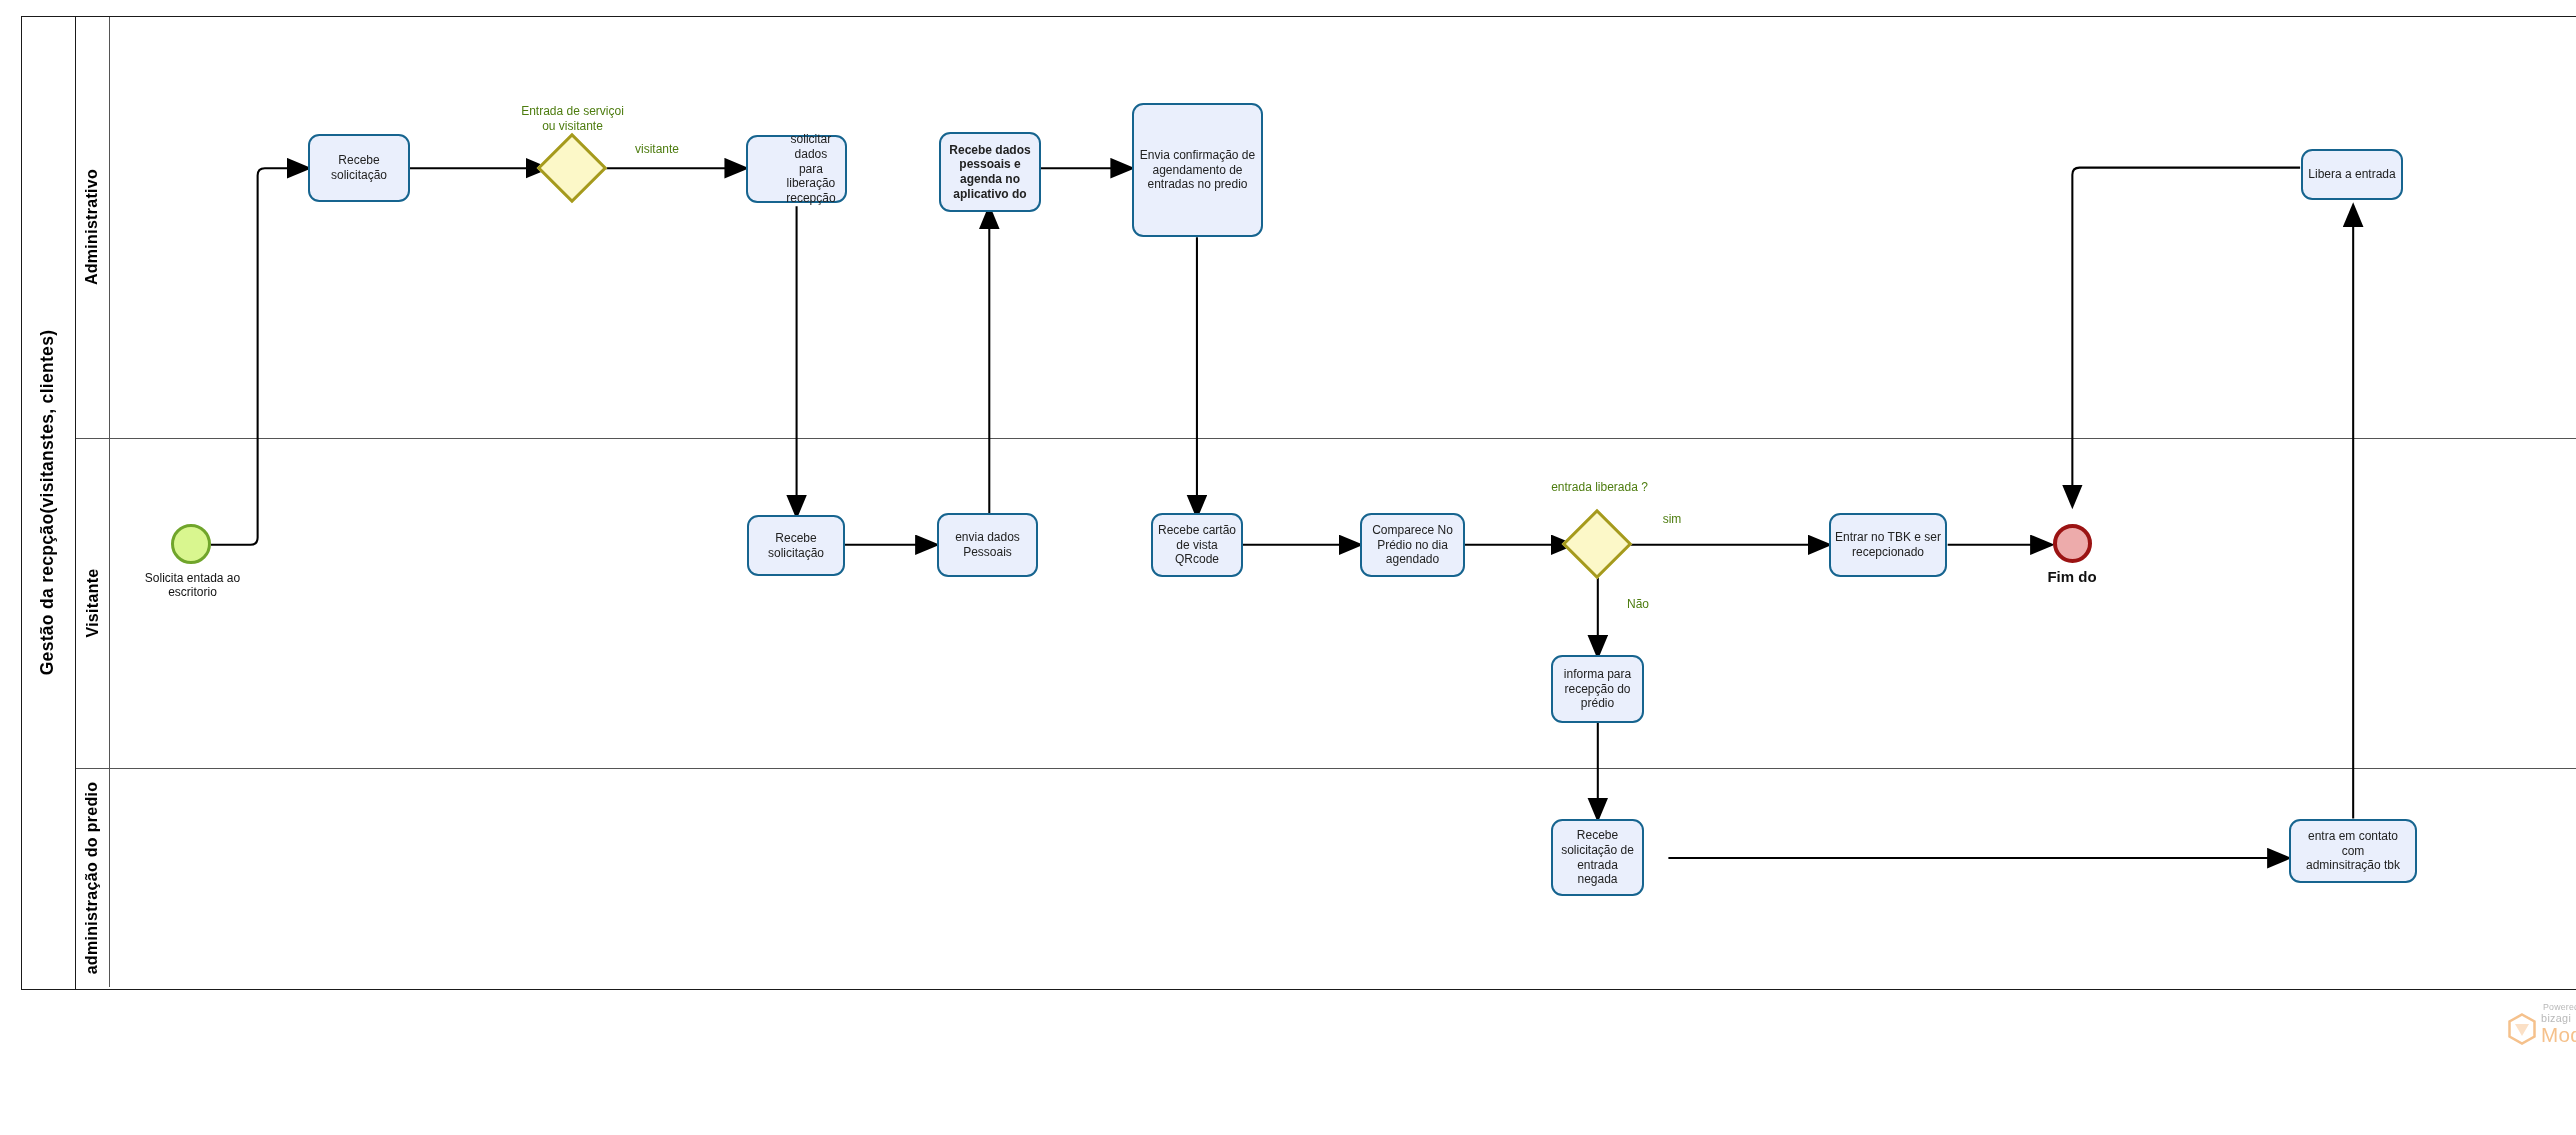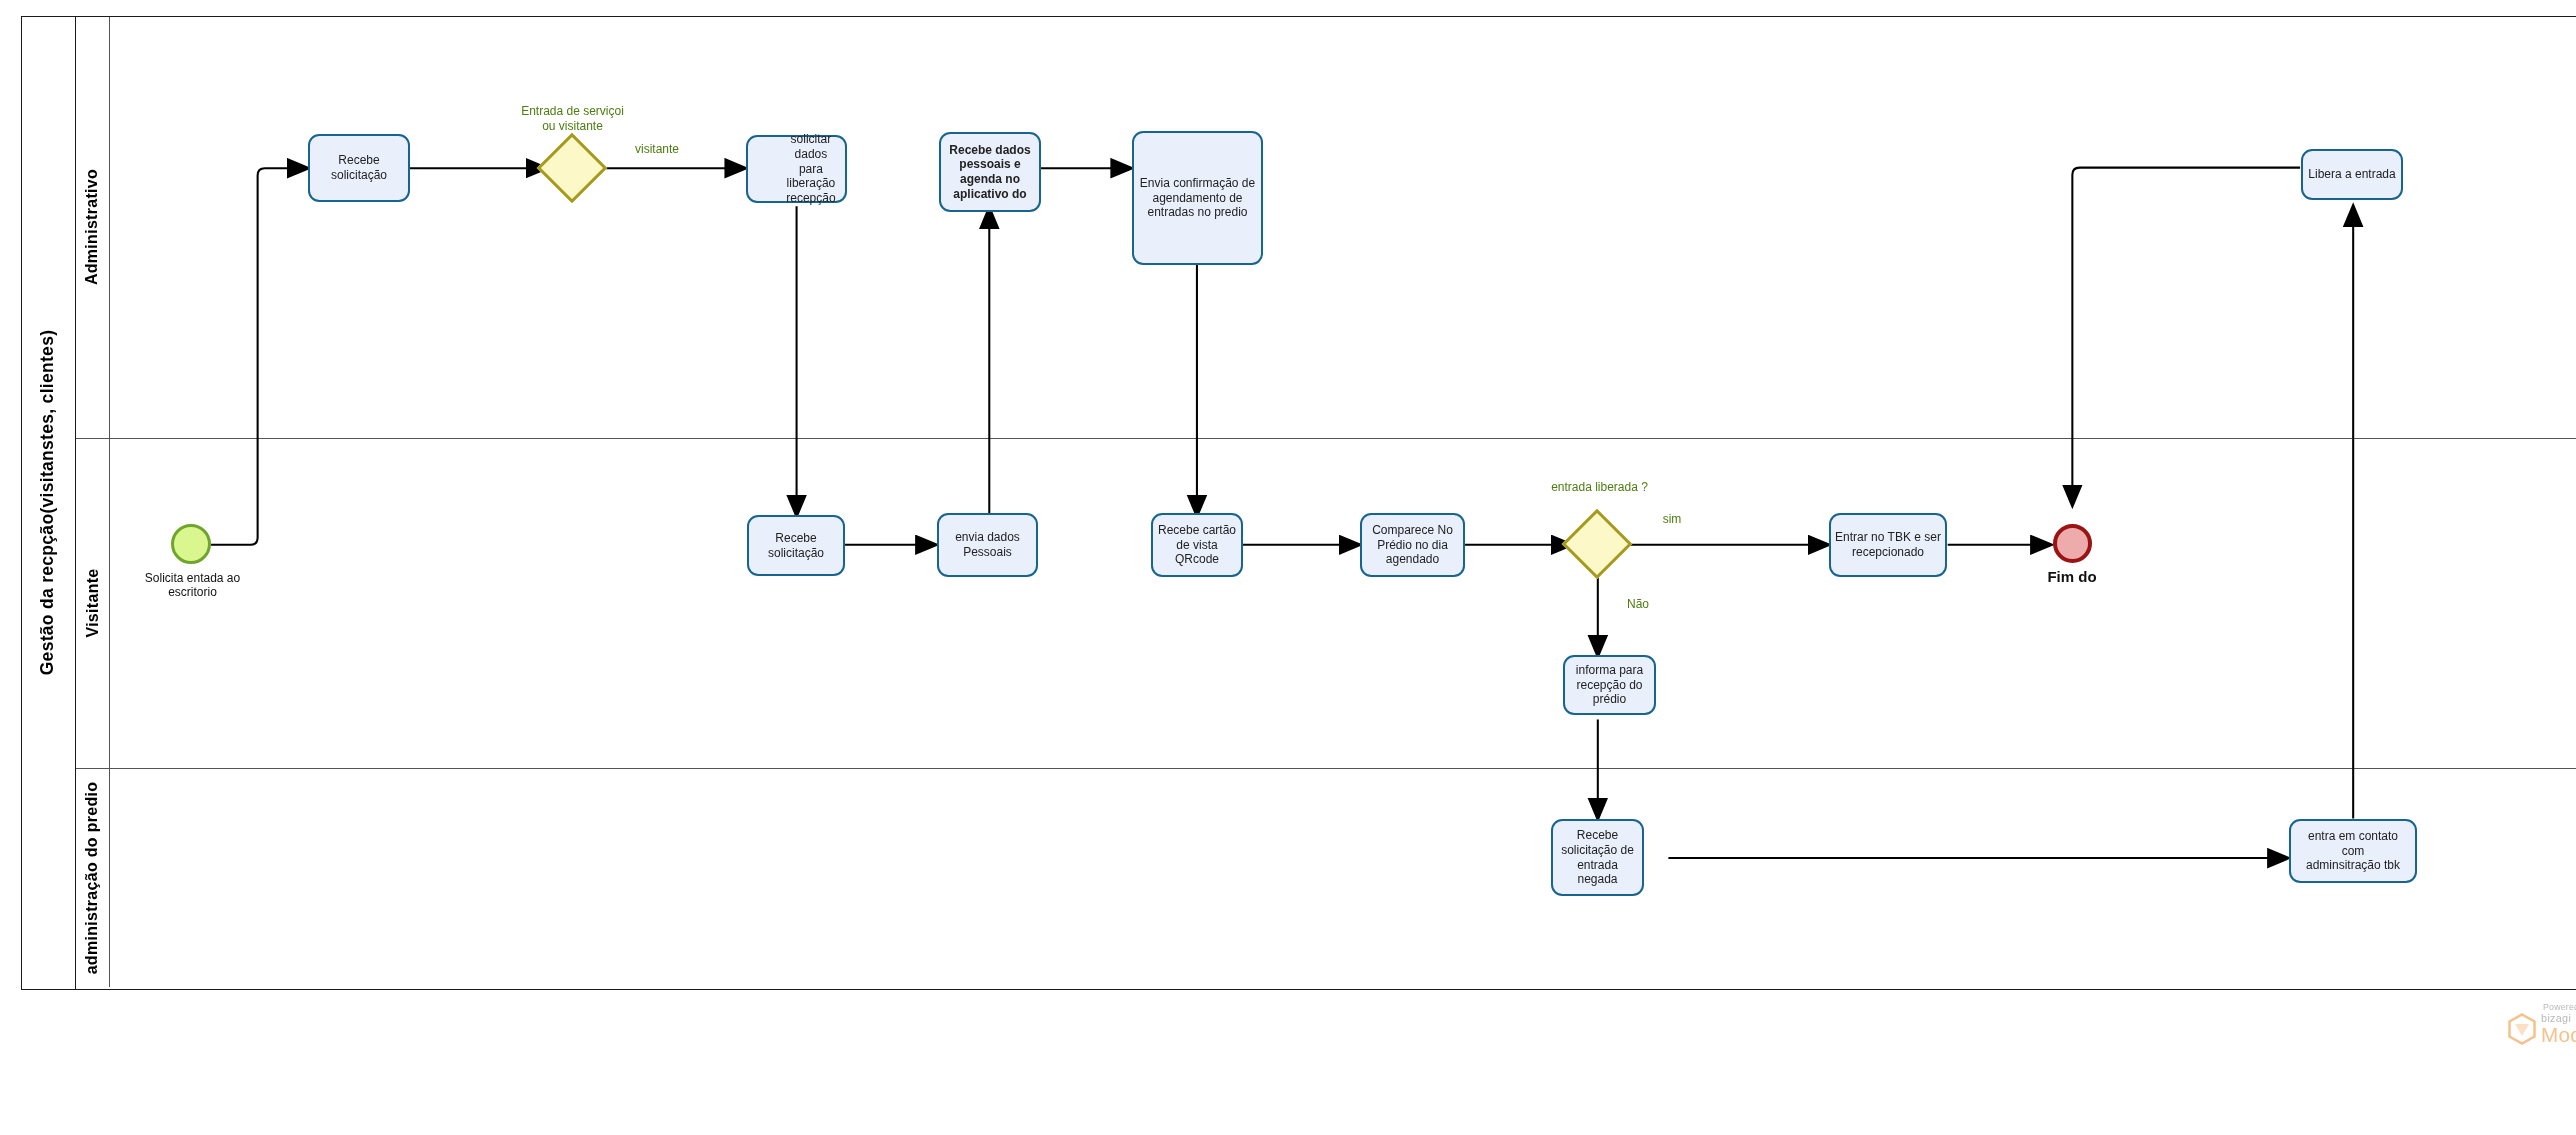--- a/index.html
+++ b/index.html
@@ -258,21 +258,21 @@
   <div class="task" style="left:308px; top:134px; width:102px; height:68px;">Recebe<br>solicitação</div>
 
   <div class="gateway" style="left:547px; top:143px;"></div>
   <div class="edge-label" style="left:480px; top:104px; width:185px;">Entrada de serviçoi<br>ou visitante</div>
   <div class="edge-label" style="left:608px; top:142px; width:98px;">visitante</div>
 
   <div class="task" style="left:746px; top:135px; width:101px; height:68px;padding-left:33px;">solicitar dados<br>para liberação<br>recepção</div>
 
   <div class="task" style="left:939px; top:132px; width:102px; height:80px;font-weight:bold;">Recebe dados<br>pessoais e<br>agenda no<br>aplicativo do</div>
 
-  <div class="task" style="left:1132px; top:103px; width:131px; height:134px;margin-top:28px;">Envia confirmação de<br>agendamento de<br>entradas no predio</div>
+  <div class="task" style="left:1132px; top:103px; width:131px; height:134px;">Envia confirmação de<br>agendamento de<br>entradas no predio</div>
 
   <div class="task" style="left:2301px; top:149px; width:102px; height:51px;">Libera a entrada</div>
 
   <div class="start-event" style="left:171px; top:524px;"></div>
   <div class="ev-label" style="left:118px; top:571px; width:149px;">Solicita entada ao<br>escritorio</div>
 
   <div class="task" style="left:747px; top:515px; width:98px; height:61px;">Recebe<br>solicitação</div>
 
   <div class="task" style="left:937px; top:513px; width:101px; height:64px;">envia dados<br>Pessoais</div>
 
@@ -283,21 +283,21 @@
   <div class="gateway" style="left:1572px; top:519px;"></div>
   <div class="edge-label" style="left:1522px; top:521px; width:155px; top:521px; transform:translateY(-41px);">entrada liberada ?</div>
   <div class="edge-label" style="left:1649px; top:512px; width:46px;">sim</div>
   <div class="edge-label" style="left:1615px; top:597px; width:46px;">Não</div>
 
   <div class="task" style="left:1829px; top:513px; width:118px; height:64px;">Entrar no TBK e ser<br>recepcionado</div>
 
   <div class="end-event" style="left:2053px; top:524px;"></div>
   <div class="ev-label bold" style="left:2004px; top:568px; width:136px;">Fim do</div>
 
-  <div class="task" style="left:1551px; top:655px; width:93px; height:60px;margin-left:12px;">informa para<br>recepção do<br>prédio</div>
+  <div class="task" style="left:1551px; top:655px; width:93px; height:68px;">informa para<br>recepção do<br>prédio</div>
 
   <div class="task" style="left:1551px; top:819px; width:93px; height:77px;">Recebe<br>solicitação de<br>entrada negada</div>
 
   <div class="task" style="left:2289px; top:819px; width:128px; height:64px;">entra em contato com<br>adminsitração tbk</div>
 
   <div id="watermark">
     <div class="pb">Powered by</div>
     <div class="row">
       <div class="hexwrap">
         <svg viewBox="0 0 60 64" width="32" height="32">

